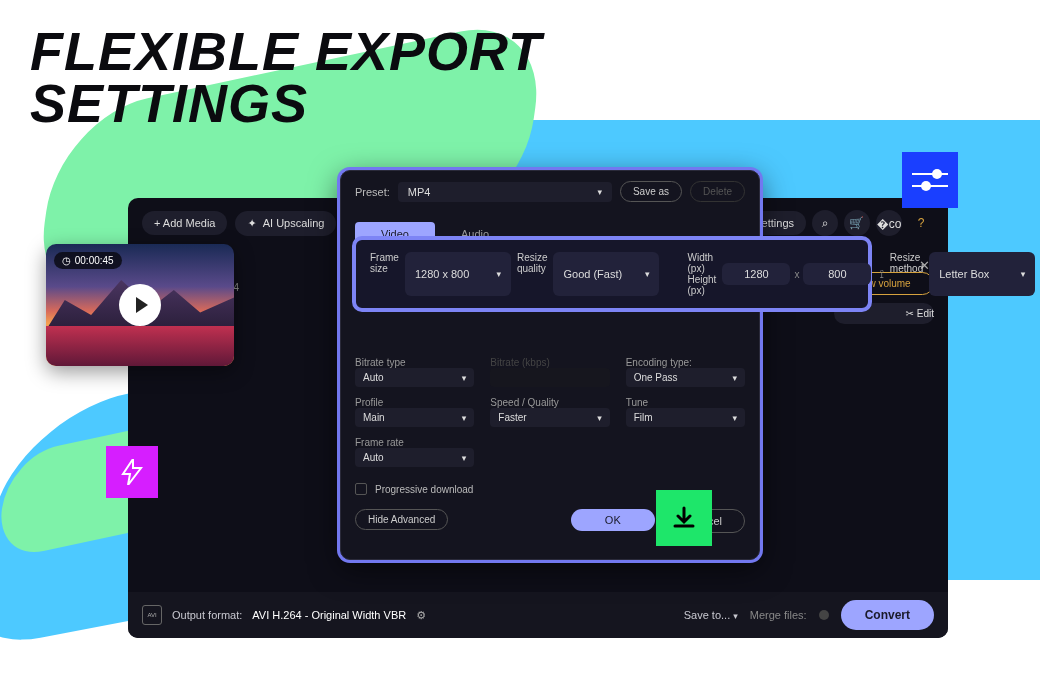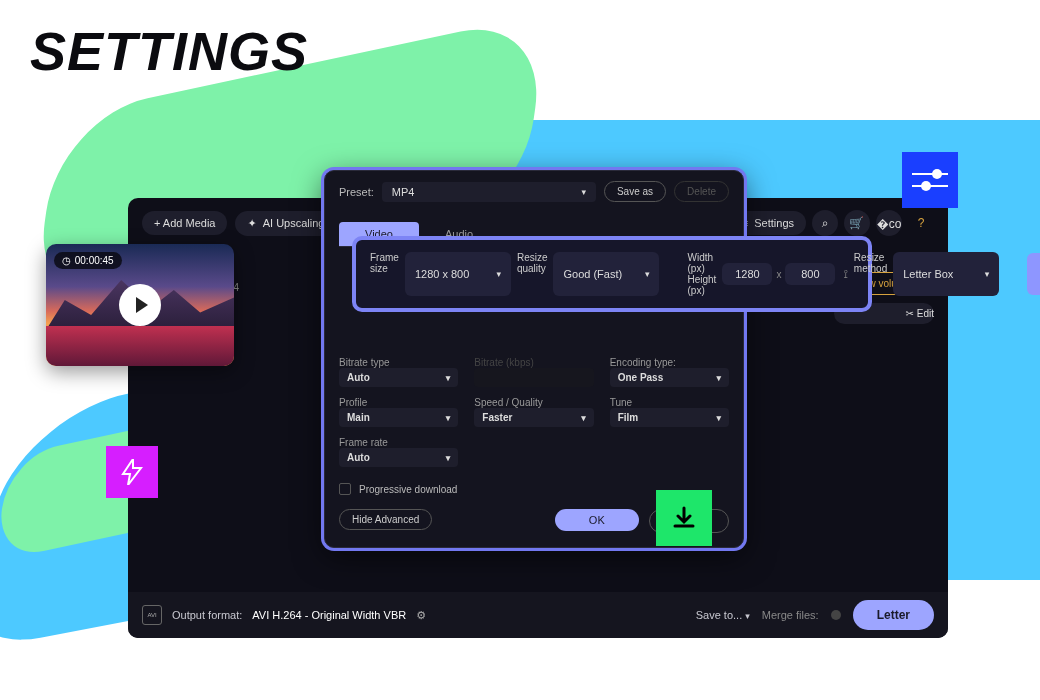--- a/index.html
+++ b/index.html
@@ -25,52 +25,52 @@
 .right-panel { position: absolute; right: 14px; top: 60px; width: 100px; }
 .close-x { position: absolute; right: 4px; top: 0; color: #aaa; font-size: 13px; }
 .low-vol { border: 1px solid #d6a23e; color: #d6a23e; border-radius: 12px; padding: 5px 0; text-align: center; font-size: 10px; margin-top: 14px; }
 .edit-btn { background: #1e1e2c; border-radius: 12px; padding: 5px 0; text-align: right; font-size: 10px; color: #ddd; margin-top: 8px; }
 
 .bottom-bar { position: absolute; left: 0; right: 0; bottom: 0; height: 46px; background: #15151f; border-radius: 0 0 10px 10px; display: flex; align-items: center; padding: 0 14px; gap: 10px; font-size: 11px; }
 .format-badge { width: 20px; height: 20px; border: 1px solid #666; border-radius: 3px; font-size: 6px; display: flex; align-items: center; justify-content: center; color: #aaa; }
 .convert-btn { margin-left: auto; background: #9da5ff; color: #1a1a2a; border-radius: 16px; padding: 8px 24px; font-weight: 600; font-size: 12px; }
 .merge-dot { width: 10px; height: 10px; border-radius: 5px; background: #444; }
 
-.dialog { position: absolute; left: 324px; top: 170px; width: 420px; background: #14141f; border-radius: 10px; z-index: 5; padding: 10px 14px 14px; border: 1px solid #2a2a3a; box-shadow: 0 0 0 3px #7278f0, 0 8px 30px rgba(0,0,0,.6); color: #bbb; font-size: 11px; }
+.dialog { position: absolute; left: 340px; top: 170px; width: 420px; background: #14141f; border-radius: 10px; z-index: 5; padding: 10px 14px 26px; border: 1px solid #2a2a3a; box-shadow: 0 0 0 3px #7278f0, 0 8px 30px rgba(0,0,0,.6); color: #bbb; font-size: 11px; }
 .dialog-header { display: flex; align-items: center; gap: 8px; }
 .preset-select { background: #1e1e2c; color: #ddd; padding: 4px 10px; border-radius: 4px; flex: 1; display: flex; justify-content: space-between; align-items: center; }
 .ghost-btn { border: 1px solid #555; border-radius: 12px; padding: 4px 12px; font-size: 10px; color: #ccc; }
 .ghost-btn.dim { color: #555; border-color: #333; }
 .tabs { display: flex; margin-top: 20px; border-bottom: 1px solid #2a2a3a; }
 .tab { padding: 6px 26px; font-size: 11px; color: #999; border-radius: 4px 4px 0 0; }
 .tab.active { background: #9da5ff; color: #1a1a2a; }
 
 .highlight-box { position: absolute; left: 352px; top: 236px; width: 520px; background: #16162a; border-radius: 10px; z-index: 6; border: 4px solid #7d84f5; padding: 12px 14px; color: #ccc; font-size: 11px; display: flex; gap: 28px; }
 .hb-col { display: flex; flex-direction: row; gap: 6px; }
 .hb-label { font-size: 10px; }
 .dd { background: #22223a; border-radius: 6px; padding: 5px 10px; color: #ddd; display: flex; justify-content: space-between; align-items: center; gap: 14px; min-width: 106px; font-size: 11px; }
 .wh-row { display: flex; align-items: center; gap: 4px; }
-.wh-input { background: #22223a; border-radius: 6px; padding: 5px 10px; color: #ddd; font-size: 11px; width: 50px; text-align: center; }
+.wh-input { background: #22223a; border-radius: 6px; padding: 5px 10px; color: #ddd; font-size: 11px; width: 68px; text-align: center; }
 .x { color: #888; font-size: 10px; }
 .lock { color: #888; font-size: 12px; margin-left: 4px; }
 .preview-boxes { display: flex; align-items: center; gap: 10px; margin-left: auto; }
 .pv { width: 46px; height: 42px; background: #8e96ff; border-radius: 6px; display: flex; align-items: center; justify-content: center; position: relative; }
 .pv.alt { background: #0e0e1e; border: 2px solid #8e96ff; width: 48px; }
 .pv.alt .pv-inner { background: #8e96ff; width: 30px; height: 38px; border-radius: 4px; display: flex; align-items: center; justify-content: center; }
 .dots { width: 16px; height: 16px; position: relative; }
 .dots i { position: absolute; width: 4px; height: 4px; border-radius: 2px; background: #14142a; }
 .dots i:nth-child(1){left:6px;top:0} .dots i:nth-child(2){left:0;top:6px} .dots i:nth-child(3){left:12px;top:6px} .dots i:nth-child(4){left:6px;top:12px} .dots i:nth-child(5){left:6px;top:6px}
 .pv.alt .dots i { background: #14142a; }
 .arrow { color: #8e96ff; font-size: 12px; }
 
 .lower-form { padding-top: 110px; }
 .form-grid { display: grid; grid-template-columns: 1fr 1fr 1fr; gap: 10px 16px; }
 .form-label { font-size: 10px; color: #999; }
 .form-label.dim { color: #444; }
-.dd-sm { background: #1e1e2c; border-radius: 4px; padding: 4px 8px; color: #ddd; display: flex; justify-content: space-between; align-items: center; font-size: 10px; min-width: 80px; font-weight: bold; }
+.dd-sm { background: #1e1e2c; border-radius: 4px; padding: 4px 8px; color: #ddd; display: flex; justify-content: space-between; align-items: center; font-size: 10px; min-width: 80px; }
 .check-row { display: flex; align-items: center; gap: 8px; margin-top: 4px; font-size: 10px; }
 .checkbox { width: 12px; height: 12px; border: 1px solid #555; border-radius: 2px; }
 .dialog-footer { display: flex; gap: 10px; margin-top: 14px; align-items: flex-start; }
 .ok-btn { background: #9da5ff; color: #1a1a2a; border-radius: 14px; padding: 5px 34px; font-size: 11px; }
 .cancel-btn { border: 1px solid #555; border-radius: 14px; padding: 5px 22px; font-size: 11px; color: #ccc; }
 
 .thumb-card { position: absolute; left: 46px; top: 244px; width: 188px; height: 122px; border-radius: 10px; overflow: hidden; z-index: 7; box-shadow: 0 6px 20px rgba(0,0,0,.4); }
 .thumb-sky { position: absolute; inset: 0; background: linear-gradient(180deg,#1a2a55 0%,#5a4a8a 35%,#d86a5a 55%,#f4a050 65%); }
 .thumb-mtn { position: absolute; left: 0; right: 0; bottom: 36px; height: 50px; background: linear-gradient(180deg,#4a3560,#2a1e3a); clip-path: polygon(0 100%,10% 40%,24% 70%,40% 0,56% 55%,68% 20%,82% 65%,100% 35%,100% 100%); }
 .thumb-water { position: absolute; left: 0; right: 0; bottom: 0; height: 40px; background: linear-gradient(180deg,#c03050,#601838); }
@@ -90,20 +90,21 @@
 </style>
 </head>
 <body>
 
 <div class="bg-cyan-1"></div>
 <div class="bg-green-1"></div>
 <div class="bg-cyan-2"></div>
 <div class="bg-green-2"></div>
 
 <div class="headline">
+  <div>FLEXIBLE EXPORT</div>
   <div>SETTINGS</div>
 </div>
 
 <div class="app">
   <div class="toolbar">
     <div class="pill">+ Add Media</div>
     <div class="pill">
         <span>✦</span>
         <span>AI Upscaling</span>
       </div>
@@ -153,21 +154,21 @@
 
   <div class="bottom-bar">
     <div class="format-badge">AVI</div>
     <span>Output format:</span>
     <span style="color:#fff;font-weight:500">AVI H.264 - Original Width VBR</span>
     <span style="color:#aaa">⚙</span>
     <div style="margin-left:auto;display:flex;align-items:center;gap:12px">
       <span><span>Save to...</span> <span class="chev">▾</span></span>
       <span style="color:#888">Merge files:</span>
       <div class="merge-dot"></div>
-      <div class="convert-btn">Letter</div>
+      <div class="convert-btn">Convert</div>
     </div>
   </div>
 </div>
 
 <div class="dialog">
   <div class="dialog-header">
     <span>Preset:</span>
     <div class="preset-select">
       <span>MP4</span>
       <span class="chev">▾</span>

